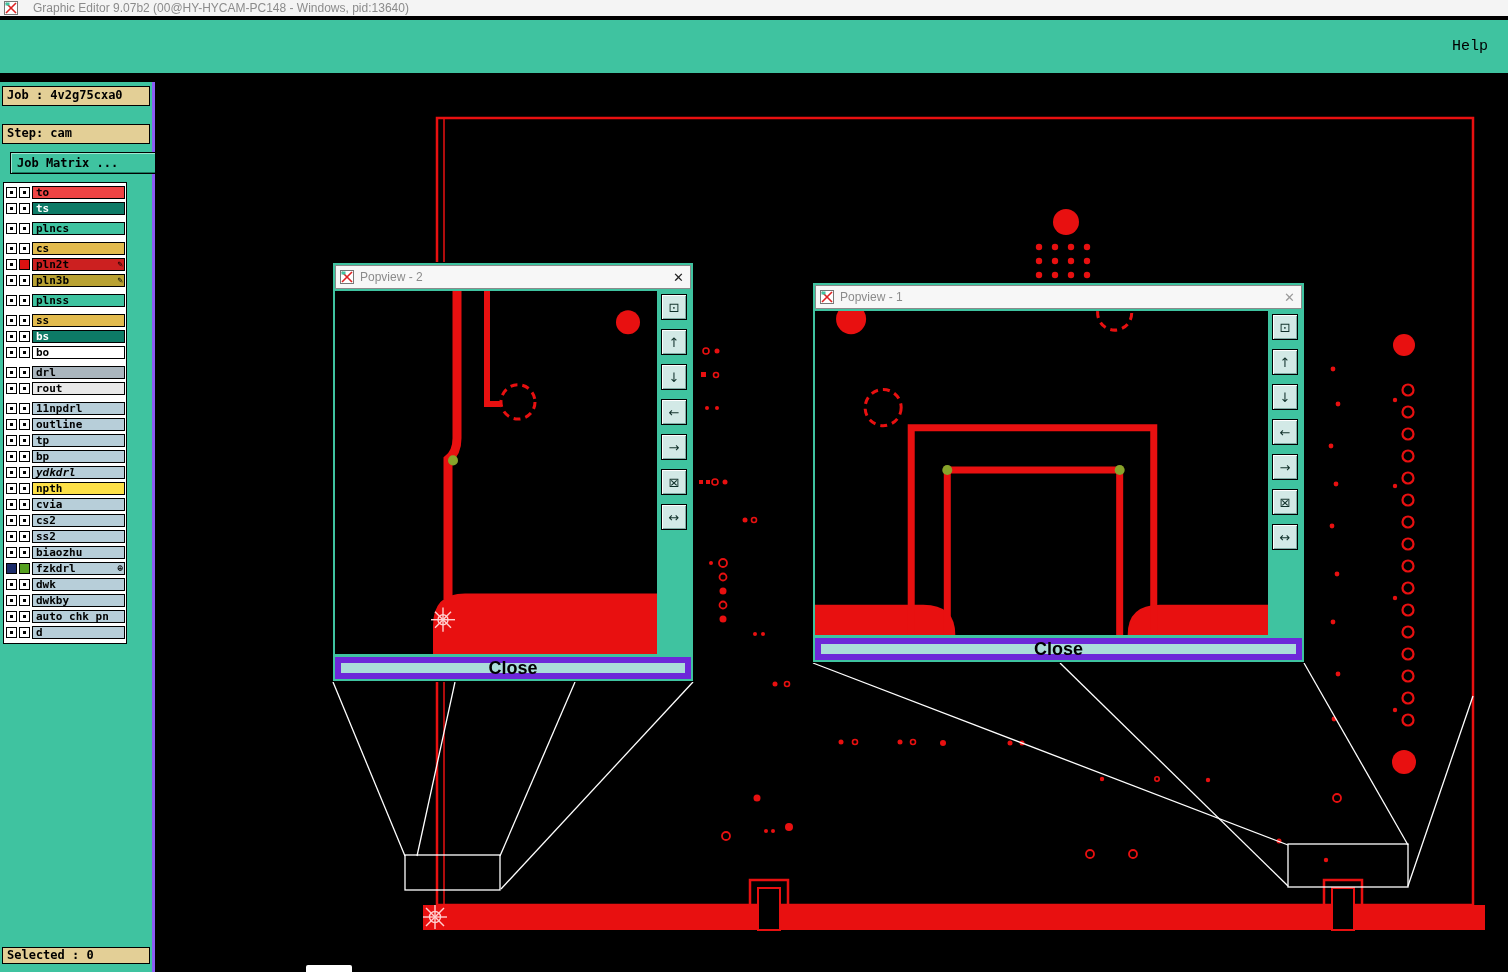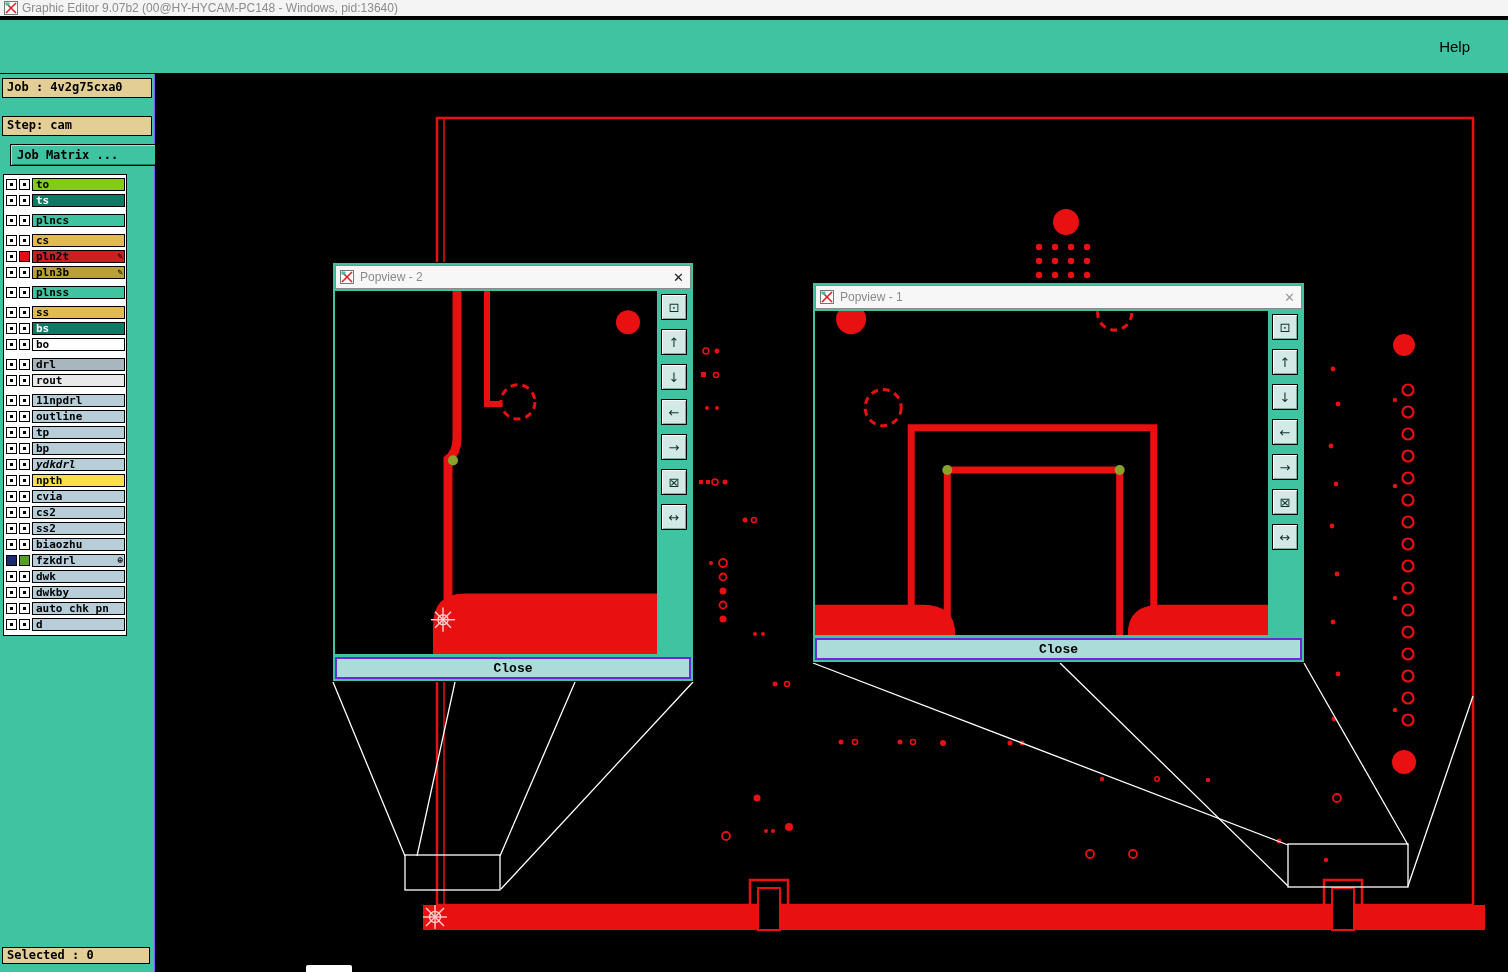--- a/index.html
+++ b/index.html
@@ -4,39 +4,39 @@
 <style>
   html,body{margin:0;padding:0;}
   body{
     width:1508px;height:972px;position:relative;overflow:hidden;
     background:#000;font-family:"Liberation Sans",sans-serif;
     -webkit-font-smoothing:antialiased;
   }
   
   .titlebar{
     position:absolute;left:0;top:0;width:100%;height:16px;box-sizing:border-box;
-    background:var(--titlebarbg);display:flex;align-items:center;gap:4px;padding-left:4px;
+    background:var(--titlebarbg);display:flex;align-items:center;gap:15px;padding-left:4px;
   }
   .title-text{color:var(--titletext);font-size:12px;white-space:nowrap;}
   .mini-icon{width:14px;height:14px;display:inline-block;flex:0 0 auto;}
   
   .menubar{
     position:absolute;left:0;top:19px;width:100%;height:55px;box-sizing:border-box;
     background:var(--teal);border-top:1px solid #000;border-bottom:1px solid #000;
     display:flex;align-items:center;padding-left:8px;
   }
   .menu-items{display:flex;align-items:center;}
   .menu-item{
     font-size:15px;color:#000;padding:4px 11px;cursor:default;white-space:nowrap;
   }
-  .menu-help{font-size:15px;color:#000;margin-left:auto;margin-right:30px;padding:4px 8px;}
+  .menu-help{font-size:15px;color:#000;margin-left:auto;margin-right:12px;padding:4px 8px;font-family:Liberation Mono, monospace;}
   
   .sidebar{
-    position:absolute;left:0;top:74px;width:155px;bottom:0;box-sizing:border-box;
-    background:var(--teal);border-right:1px solid #8b5cf6;
+    position:absolute;left:0;top:82px;width:155px;bottom:0;box-sizing:border-box;
+    background:var(--teal);border-right:3px solid #8b5cf6;
     font-family:"DejaVu Sans Mono",monospace;
   }
   .info-box{
     margin:0 2px;height:18px;line-height:17px;background:var(--tan);
     border:1px solid #000;font-size:12px;font-weight:bold;color:#000;
     padding-left:4px;white-space:nowrap;overflow:hidden;
   }
   .info-box.first{margin-top:4px;}
   .info-box+.info-box{margin-top:18px;}
   .job-matrix{
@@ -93,22 +93,22 @@
   }
   .tb-btn{
     width:26px;height:26px;box-sizing:border-box;padding:0;background:var(--btnface);
     border:1px solid #000;box-shadow:inset 1px 1px 0 #fff,inset -1px -1px 0 #7fae a6;
     box-shadow:inset 1px 1px 0 #fff,inset -1px -1px 0 #7faea6;
     font-family:"DejaVu Sans",sans-serif;font-size:13px;line-height:1;
     display:flex;align-items:center;justify-content:center;cursor:default;color:#10302a;
   }
   .popup-close{
     height:22px;flex:0 0 auto;margin-top:3px;background:var(--closeface);
-    border:2px solid #6d28d9;font-family:Liberation Mono, monospace;
-    font-size:13px;font-weight:bold;color:#000;cursor:default;
+    border:6px solid #6d28d9;font-family:Liberation Sans, sans-serif;
+    font-size:18px;font-weight:bold;color:#000;cursor:default;
     display:flex;align-items:center;justify-content:center;width:100%;
   }
   .taskbar-peek{
     position:absolute;left:306px;bottom:0;width:46px;height:7px;background:#fff;
     border-radius:2px 2px 0 0;z-index:9;
   }
 </style>
 </head>
 <body>
 
@@ -135,21 +135,21 @@
 
   <div class="layer-panel">
 
   <div class="layer-row">
         <span class="chk">
           <span class="dot"></span>
         </span>
         <span class="chk">
           <span class="dot"></span>
         </span>
-        <span class="layer-label" style="background-color: #84cc16; color: rgb(0, 0, 0); align-items: flex-end;">
+        <span class="layer-label" style="background-color: #ef4444; color: rgb(0, 0, 0); align-items: flex-end;">
           <span>to</span>
           <span class="layer-mark"></span>
         </span>
       </div>
       <div class="layer-row">
         <span class="chk">
           <span class="dot"></span>
         </span>
         <span class="chk">
           <span class="dot"></span>

